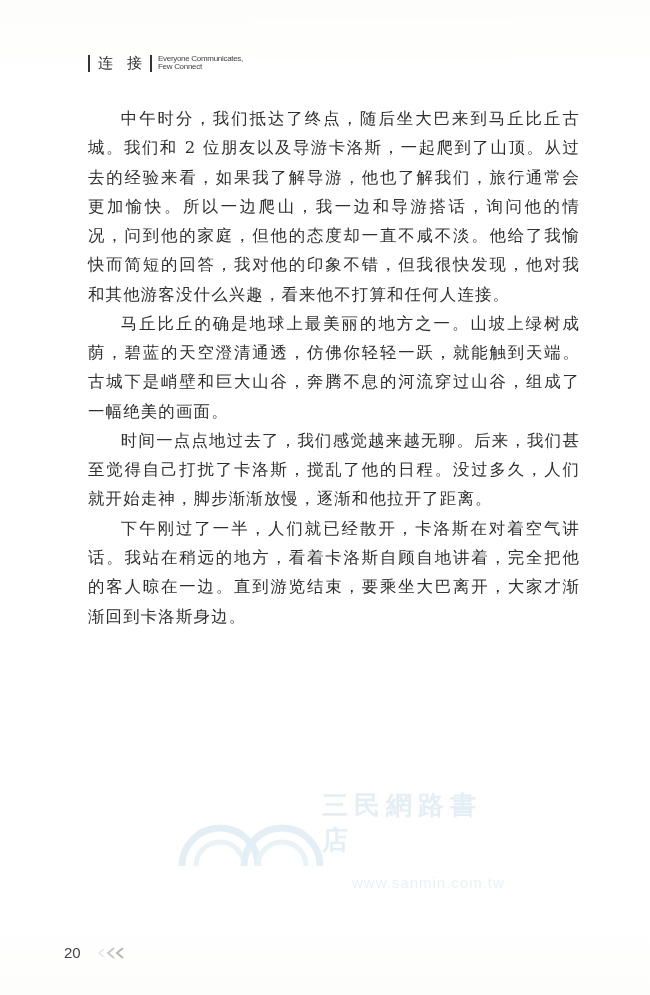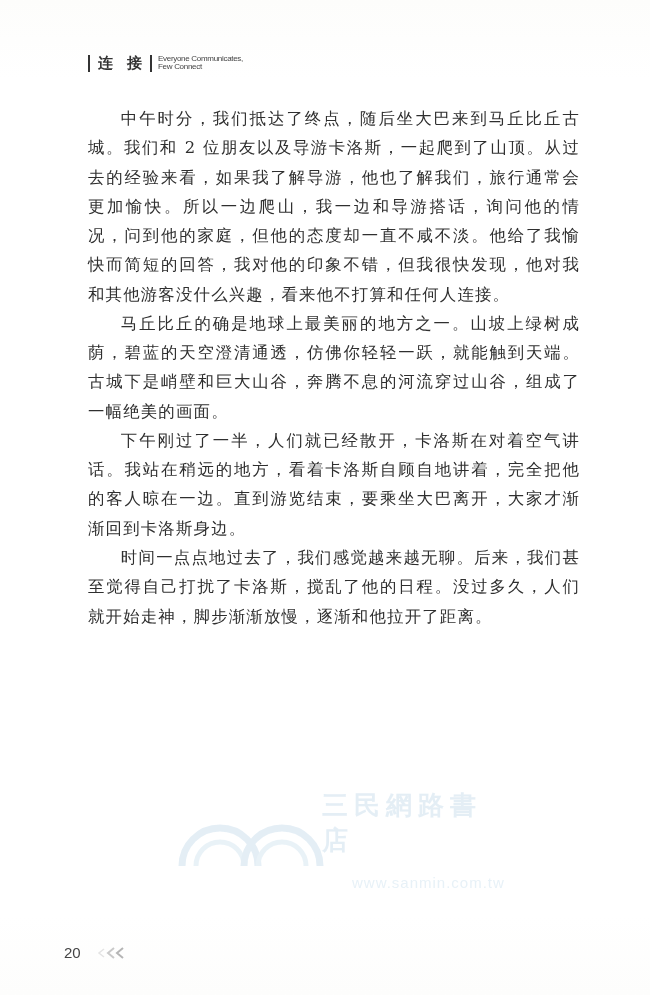--- a/index.html
+++ b/index.html
@@ -36,21 +36,20 @@
       background: #333;
       display: inline-block;
     }
     .rh-title {
       font-family: "DejaVu Sans", "Liberation Sans", sans-serif;
       font-size: 15px;
       letter-spacing: 14px;
       color: #333;
       margin: 0 -6px 0 8px;
       line-height: 18px;
-      font-weight: bold;
     }
     .rh-sub {
       margin-left: 6px;
       font-family: "Liberation Sans", "DejaVu Sans", sans-serif;
       font-size: 8px;
       line-height: 8px;
       color: #444;
       letter-spacing: -0.3px;
     }
     .rh-sub span { display: block; }
@@ -138,22 +137,22 @@
     <span class="rh-bar"></span>
     <div class="rh-sub">
       <span>Everyone Communicates,</span>
       <span>Few Connect</span>
     </div>
   </div>
 
   <div class="body-text">
     <p class="para">中午时分，我们抵达了终点，随后坐大巴来到马丘比丘古城。我们和 2 位朋友以及导游卡洛斯，一起爬到了山顶。从过去的经验来看，如果我了解导游，他也了解我们，旅行通常会更加愉快。所以一边爬山，我一边和导游搭话，询问他的情况，问到他的家庭，但他的态度却一直不咸不淡。他给了我愉快而简短的回答，我对他的印象不错，但我很快发现，他对我和其他游客没什么兴趣，看来他不打算和任何人连接。</p>
     <p class="para">马丘比丘的确是地球上最美丽的地方之一。山坡上绿树成荫，碧蓝的天空澄清通透，仿佛你轻轻一跃，就能触到天端。古城下是峭壁和巨大山谷，奔腾不息的河流穿过山谷，组成了一幅绝美的画面。</p>
+    <p class="para">时间一点点地过去了，我们感觉越来越无聊。后来，我们甚至觉得自己打扰了卡洛斯，搅乱了他的日程。没过多久，人们就开始走神，脚步渐渐放慢，逐渐和他拉开了距离。</p>
     <p class="para">下午刚过了一半，人们就已经散开，卡洛斯在对着空气讲话。我站在稍远的地方，看着卡洛斯自顾自地讲着，完全把他的客人晾在一边。直到游览结束，要乘坐大巴离开，大家才渐渐回到卡洛斯身边。</p>
-    <p class="para">时间一点点地过去了，我们感觉越来越无聊。后来，我们甚至觉得自己打扰了卡洛斯，搅乱了他的日程。没过多久，人们就开始走神，脚步渐渐放慢，逐渐和他拉开了距离。</p>
   </div>
 
   <div class="watermark">
     <svg class="wm-arcs" width="160" height="80" viewBox="0 0 160 80">
       <path d="M8 78 A38 38 0 0 1 84 78" fill="none" stroke="#cfe1ee" stroke-width="7"></path>
       <path d="M22 78 A24 24 0 0 1 70 78" fill="none" stroke="#d8e8f2" stroke-width="5"></path>
       <path d="M70 78 A38 38 0 0 1 146 78" fill="none" stroke="#cfe1ee" stroke-width="7"></path>
       <path d="M84 78 A24 24 0 0 1 132 78" fill="none" stroke="#d8e8f2" stroke-width="5"></path>
     </svg>
     <span class="wm-cn">三民網路書店</span>

